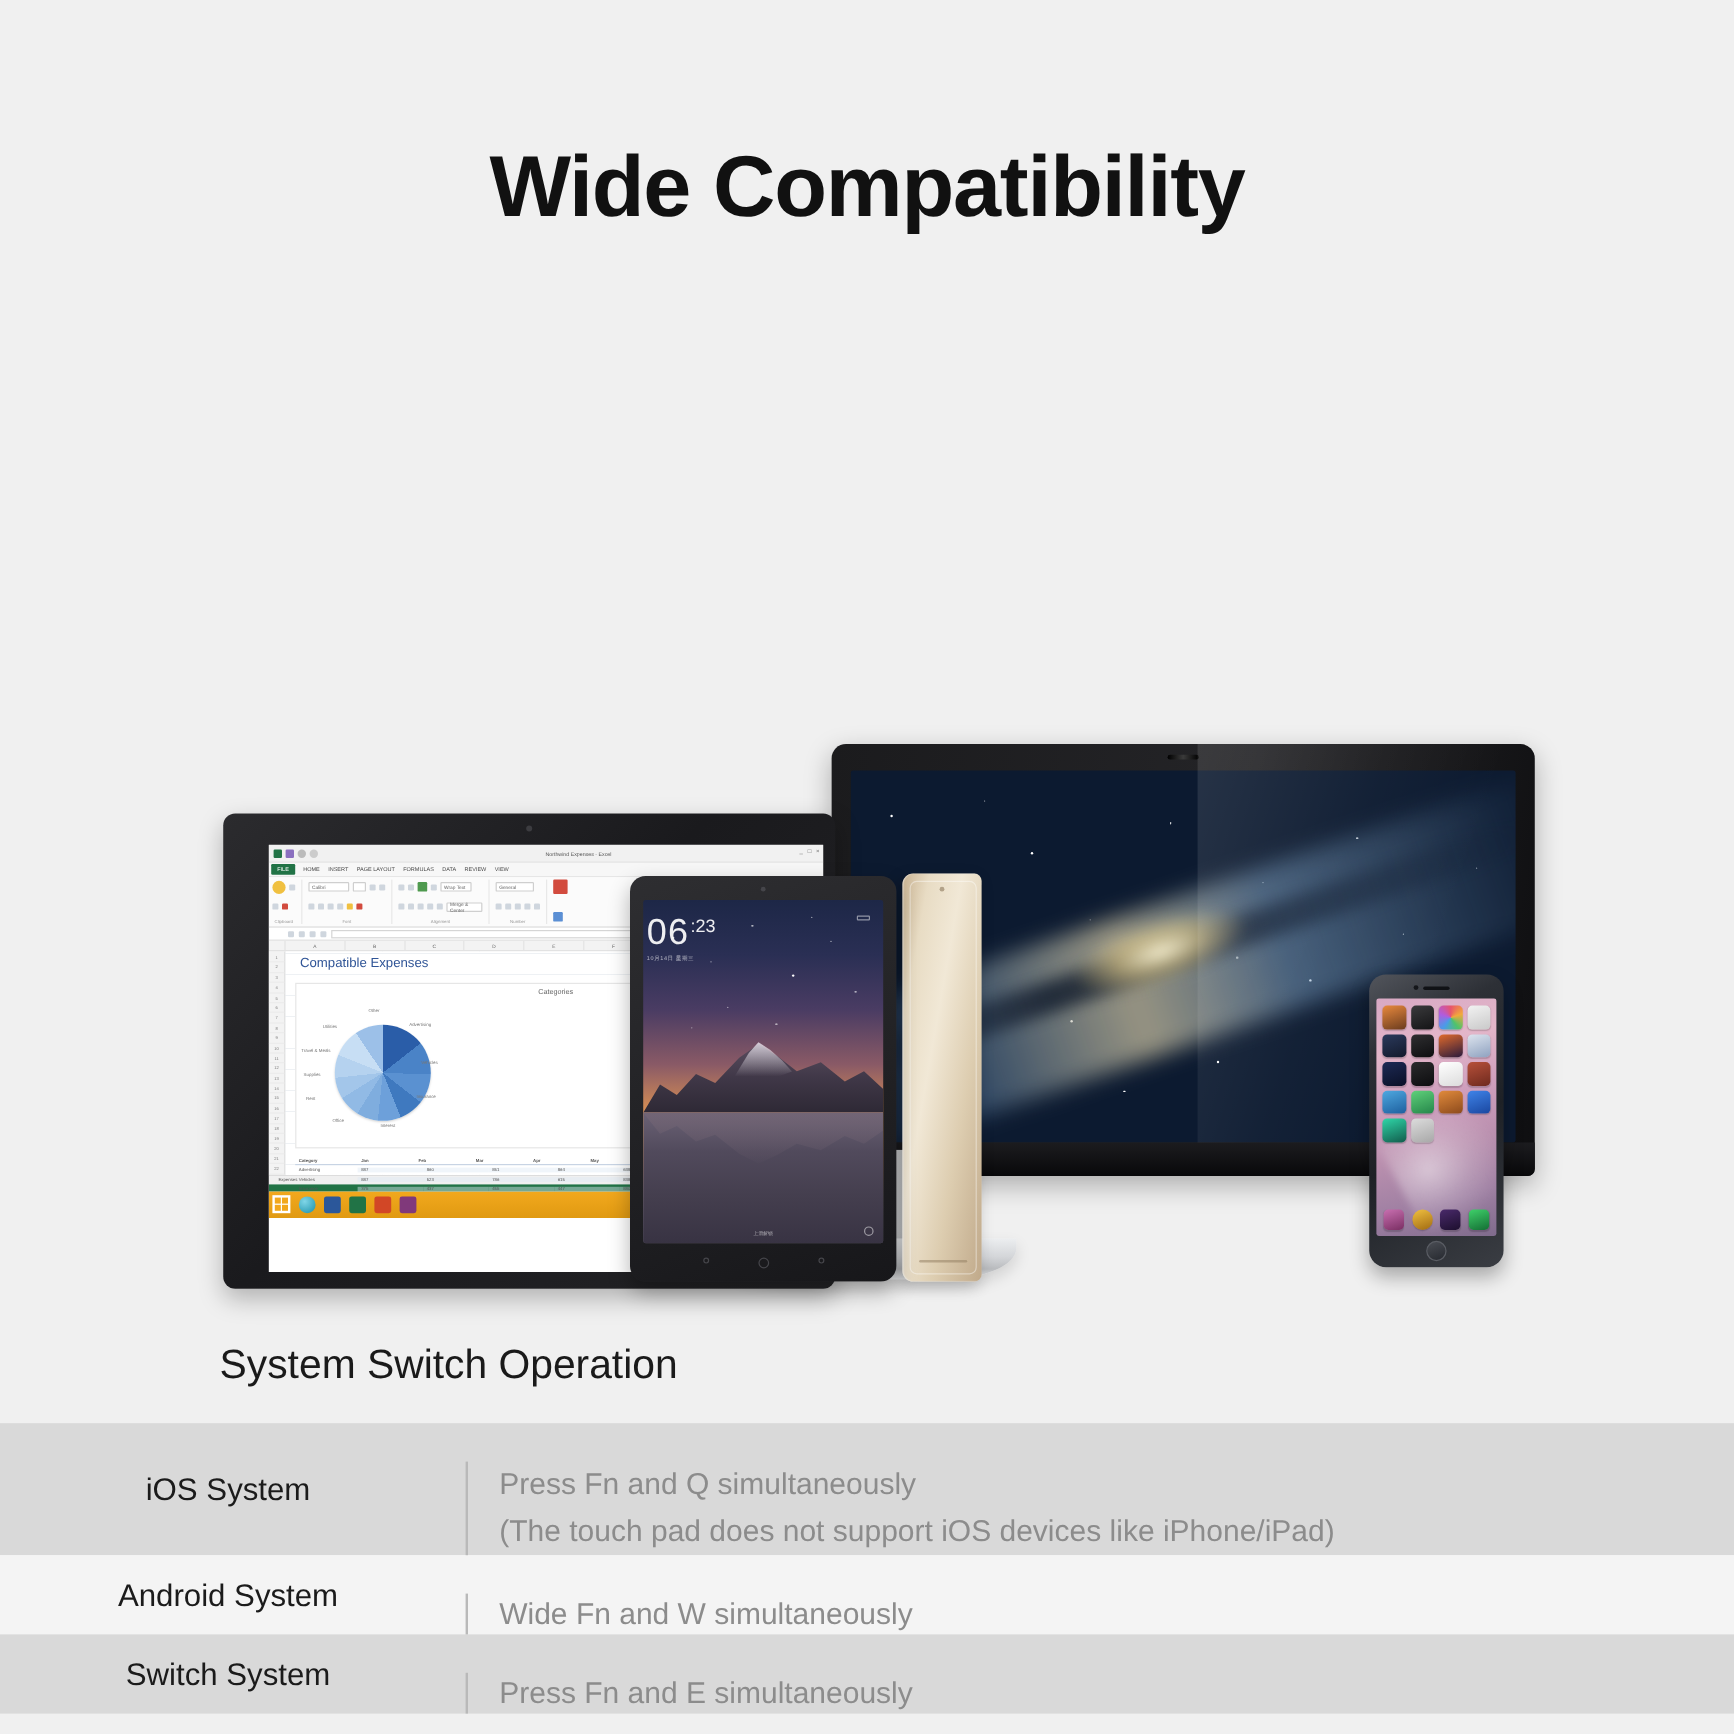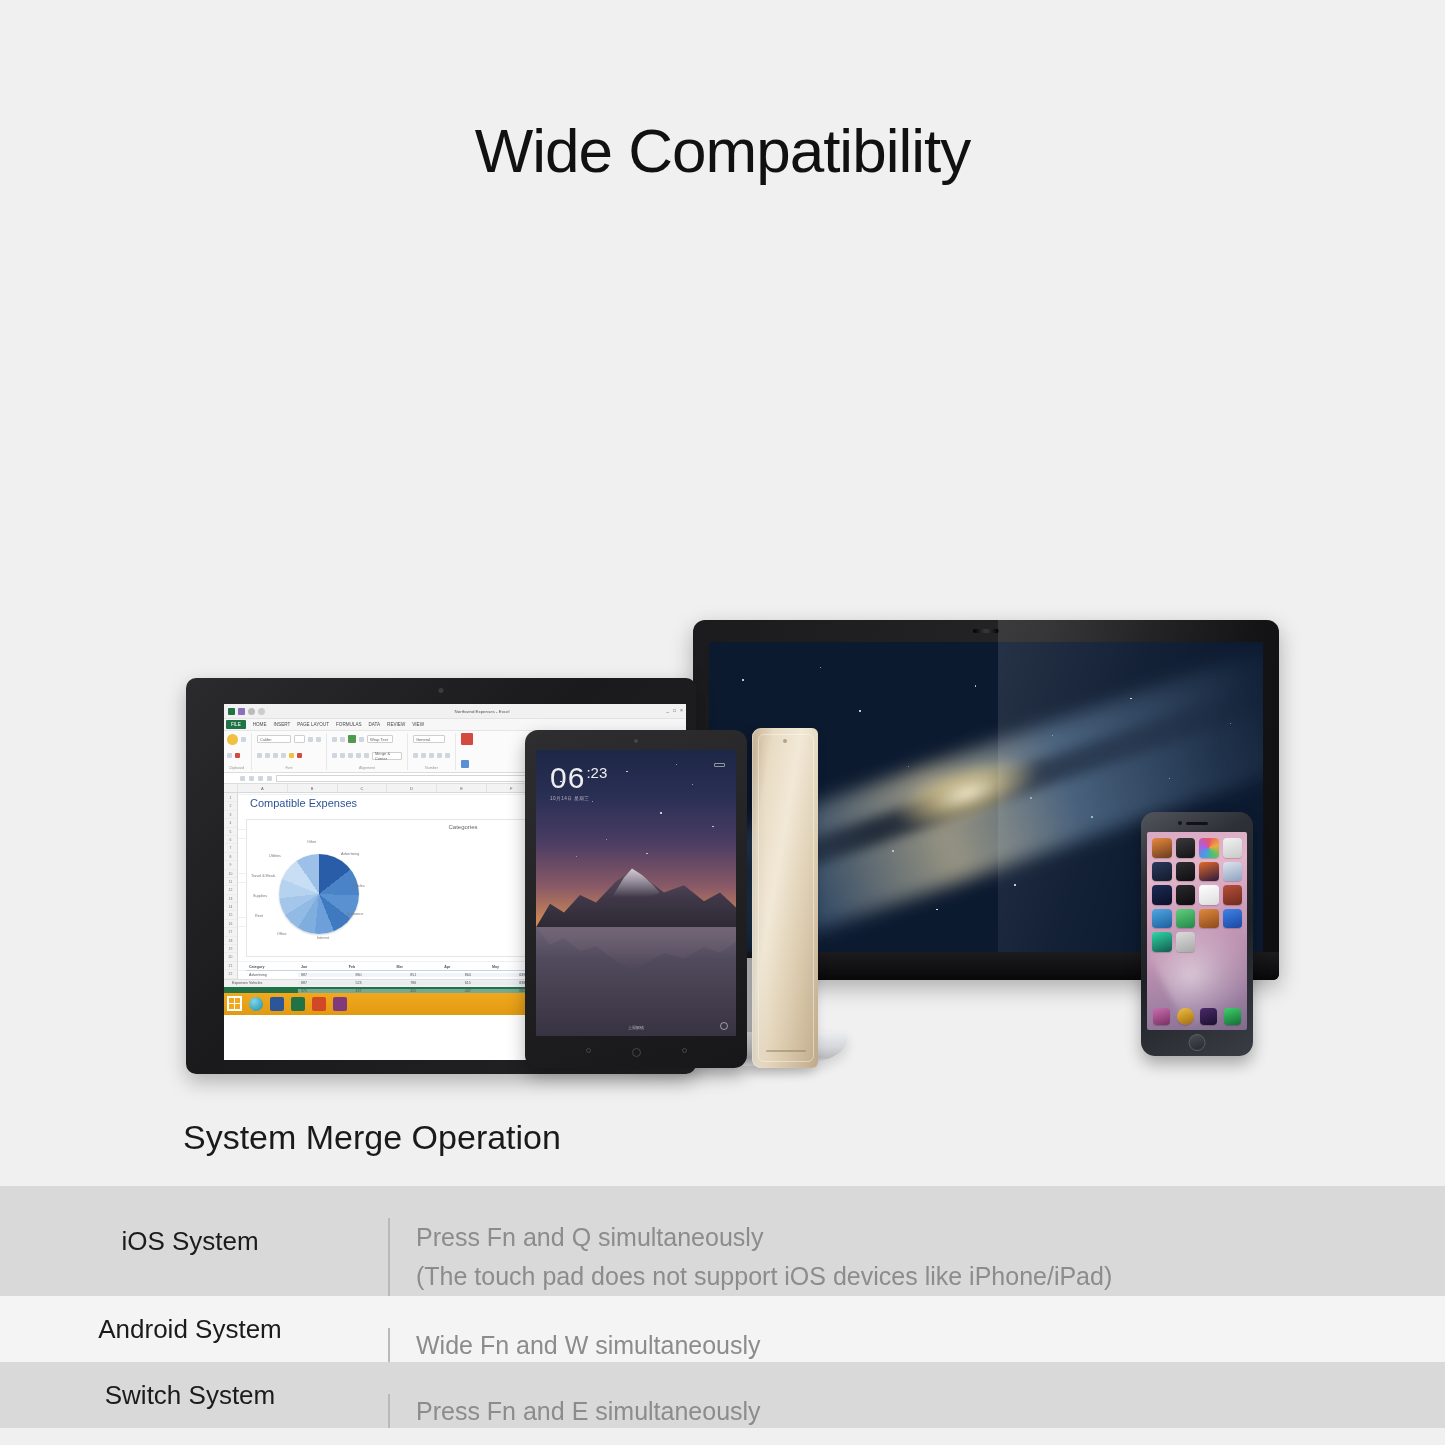--- a/index.html
+++ b/index.html
@@ -7,21 +7,21 @@
   body {
     background:#f0f0f0;
     font-family:"Liberation Sans", sans-serif;
     position:relative;
     overflow:hidden;
   }
 
   
   .hero { width:100%; padding-top:118px; text-align:center; }
   .hero-title {
-    font-size:62px; font-weight:normal; color:#111;
+    font-size:72px; font-weight:bold; color:#111;
     letter-spacing:-1px; line-height:1.08;
   }
   .hero-sub {
     margin-top:30px; font-size:35px; color:#3d3d3d;
     line-height:1.22; font-weight:400;
   }
 
   
   .stage { position:absolute; left:0; top:600px; width:1445px; height:500px; }
 
@@ -240,21 +240,21 @@
   }
   .tablet-cam { position:absolute; top:9px; left:50%; transform:translateX(-50%); width:4px; height:4px; border-radius:50%; background:#45454a; }
   .tablet-screen {
     position:absolute; left:11px; top:20px; right:11px; bottom:32px;
     overflow:hidden; border-radius:2px;
     background:linear-gradient(180deg,
       #1d2747 0%, #2a2f54 16%, #4a3c63 32%, #8a5a66 48%,
       #cd8856 60%, #e8a45e 68%, #c98e6a 76%, #8e7b83 85%, #6d6476 93%, #56525f 100%);
   }
   .tab-stars { position:absolute; left:0; top:0; right:0; height:60%; }
-  .tab-clock { position:absolute; left:14px; top:14px; color:rgba(255,255,255,.92); }
+  .tab-clock { position:absolute; left:3px; top:14px; color:rgba(255,255,255,.92); }
   .tab-hh { font-size:30px; font-weight:300; letter-spacing:1px; line-height:.95; display:inline-block; }
   .tab-mm { font-size:15px; font-weight:300; vertical-align:top; margin-left:1px; }
   .tab-date { font-size:4.6px; color:rgba(255,255,255,.62); margin-top:3px; letter-spacing:.5px; }
   .tab-batt { position:absolute; right:11px; top:13px; width:11px; height:4px; border:.6px solid rgba(255,255,255,.5); border-radius:1px; }
   .mountain {
     position:absolute; left:0; right:0; bottom:38%; height:62px;
     background:linear-gradient(180deg,#5e5163 0%,#3f3747 55%,#2e2935 100%);
     clip-path:polygon(0 100%, 7% 62%, 14% 76%, 22% 48%, 30% 60%, 40% 26%, 48% 8%, 56% 24%, 64% 44%, 74% 32%, 84% 58%, 92% 44%, 100% 68%, 100% 100%);
   }
   .snow {
@@ -723,21 +723,21 @@
         <span class="app" style="background:linear-gradient(160deg,#f0c040,#a06a12);border-radius:50%;"></span>
         <span class="app" style="background:linear-gradient(160deg,#4a2a6b,#1d0f2e);"></span>
         <span class="app" style="background:linear-gradient(160deg,#3fd06a,#146e34);"></span>
       </div>
     </div>
     <div class="phone-home"></div>
   </div>
 
 </div>
 
-<div class="switch-head">System Merge Operation</div>
+<div class="switch-head">System Switch Operation</div>
 
 <div class="table">
   <div class="trow ios">
     <div class="tlabel">iOS System</div>
     <div class="tdesc">
       <span>Press Fn and Q simultaneously</span>
       <span class="line2">(The touch pad does not support iOS devices like iPhone/iPad)</span>
     </div>
   </div>
   <div class="trow and">

